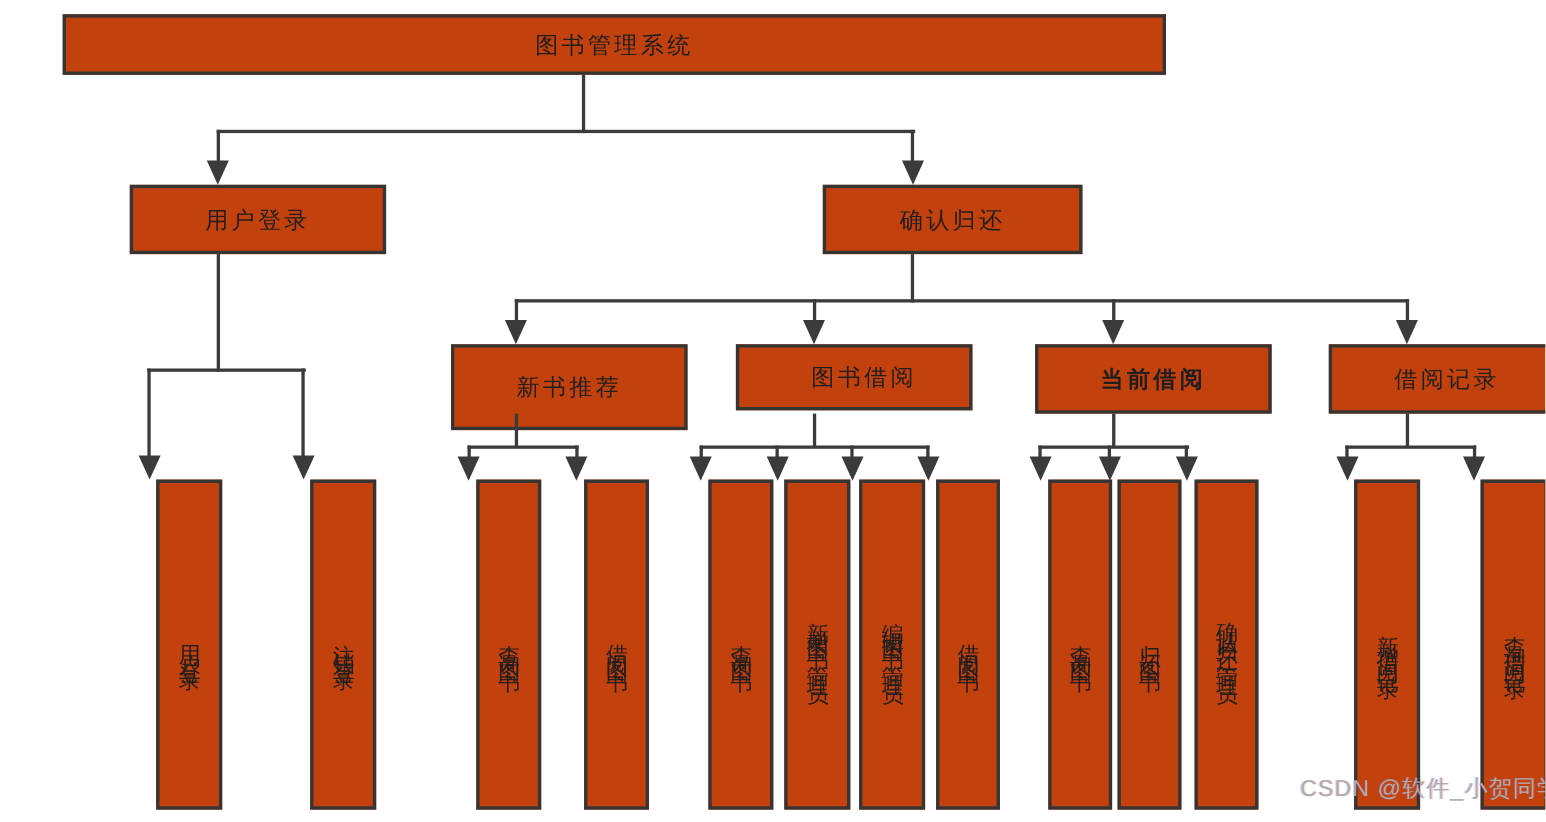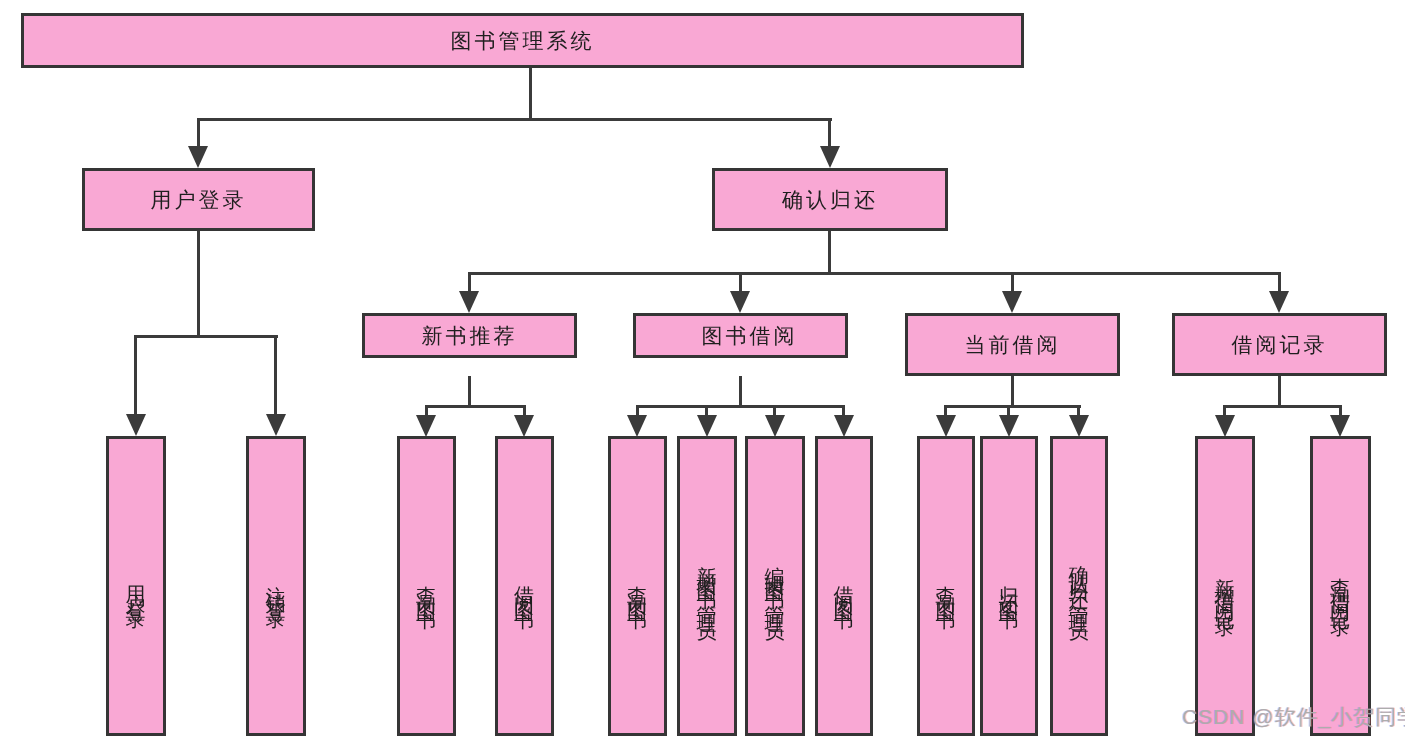--- a/index.html
+++ b/index.html
@@ -1,22 +1,22 @@
 <!DOCTYPE html>
 <html><head>
 <meta charset="utf-8">
 <style>
   html,body{margin:0;padding:0;background:#ffffff;}
   #canvas{
     position:relative;width:1405px;height:747px;background:#ffffff;overflow:hidden;
     font-family:"Liberation Sans","DejaVu Sans",sans-serif;color:#1f1f1f;
   }
   .node{
-    position:absolute;background:#f9a8d4;border:3px solid #353535;
-    box-sizing:border-box;display:flex;align-items:center;justify-content:center;
+    position:absolute;background:#c2410c;border:3px solid #353535;
+    box-sizing:border-box;display:flex;align-items:center;justify-content:center;margin-left:36px;
   }
   .hlabel{font-size:21px;letter-spacing:3px;white-space:nowrap;color:#1f1f1f;}
   .leaf .vlabel{
     writing-mode:vertical-rl;text-orientation:mixed;
     font-size:20px;letter-spacing:8px;line-height:1;color:#1f1f1f;white-space:nowrap;
   }
   .h,.v{position:absolute;background:#3b3b3b;}
   .h{height:3px;}
   .v{width:3px;}
   .arrow{
@@ -64,27 +64,27 @@
   <div class="h" style="left:468px;top:272px;width:813px;"></div>
   <div class="v" style="left:468px;top:272px;height:21px;"></div>
   <div class="arrow" style="left:459px;top:291px;"></div>
   <div class="v" style="left:739px;top:272px;height:21px;"></div>
   <div class="arrow" style="left:730px;top:291px;"></div>
   <div class="v" style="left:1011px;top:272px;height:21px;"></div>
   <div class="arrow" style="left:1002px;top:291px;"></div>
   <div class="v" style="left:1278px;top:272px;height:21px;"></div>
   <div class="arrow" style="left:1269px;top:291px;"></div>
 
-  <div class="node" style="left:362px;top:313px;width:215px;height:45px;">
+  <div class="node" style="left:374px;top:313px;width:215px;height:78px;">
     <span class="hlabel">新书推荐</span>
   </div>
-  <div class="node" style="left:633px;top:313px;width:215px;height:45px;padding-left:18px;">
+  <div class="node" style="left:633px;top:313px;width:215px;height:60px;padding-left:18px;">
     <span class="hlabel">图书借阅</span>
   </div>
-  <div class="node" style="left:905px;top:313px;width:215px;height:63px;">
+  <div class="node" style="left:905px;top:313px;width:215px;height:63px;font-weight:bold;">
     <span class="hlabel">当前借阅</span>
   </div>
   <div class="node" style="left:1172px;top:313px;width:215px;height:63px;">
     <span class="hlabel">借阅记录</span>
   </div>
 
   <div class="v" style="left:468px;top:376px;height:31px;"></div>
   <div class="h" style="left:425px;top:405px;width:101px;"></div>
   <div class="v" style="left:739px;top:376px;height:31px;"></div>
   <div class="h" style="left:636px;top:405px;width:209px;"></div>

